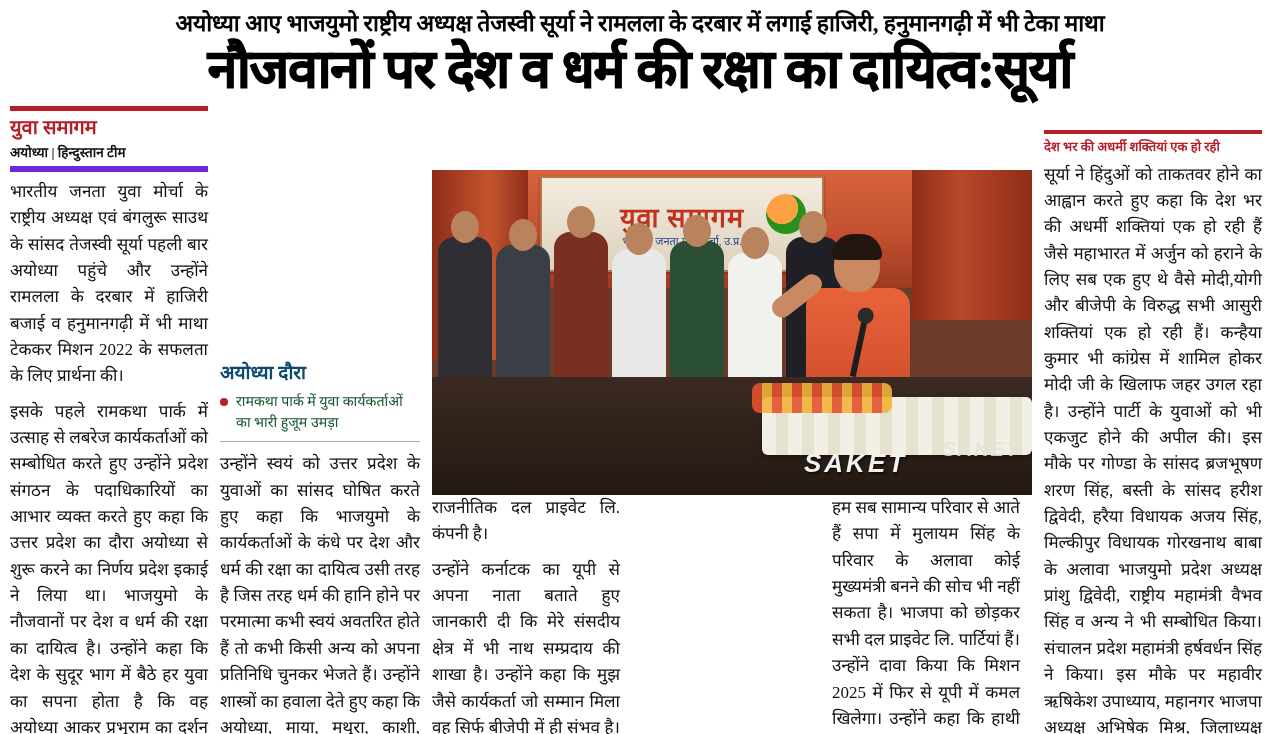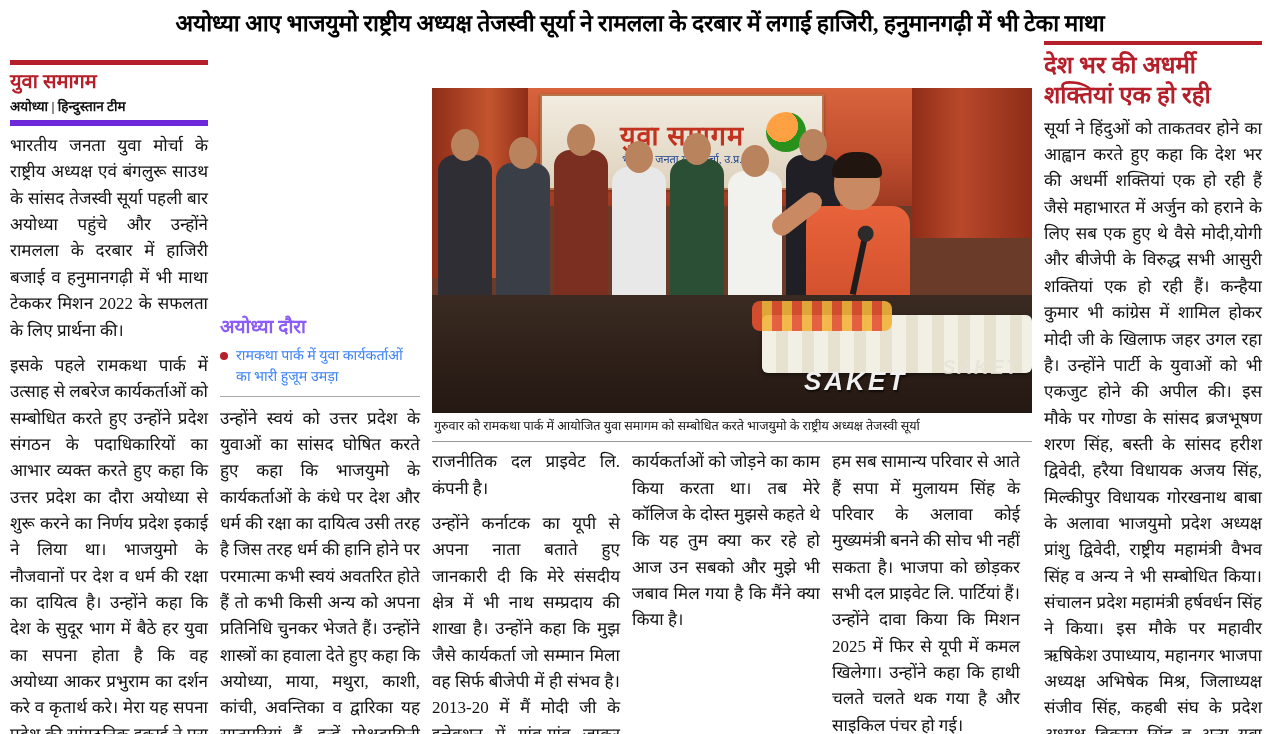--- a/index.html
+++ b/index.html
@@ -69,31 +69,31 @@
     line-height:1.55;
     text-align:justify;
     color:#111;
     hyphens:none;
   }
   .body p{margin:0 0 9px 0;text-indent:0;}
 
   
   .sec-title2{
     font-family:"Liberation Serif", serif;
-    font-weight:700;font-size:19px;color:#8b5cf6;
+    font-weight:700;font-size:19px;color:#0c4a6e;
     line-height:1.2;margin:0 0 6px 0;
   }
   ul.bullets{list-style:none;margin:0 0 8px 0;padding:0;}
   ul.bullets li{
     position:relative;
     padding-left:16px;
     font-family:"Liberation Serif", serif;
     font-size:14.2px;line-height:1.5;
     margin-bottom:7px;
-    color:#3b82f6;
+    color:#14532d;
   }
   ul.bullets li:before{
     content:"";
     position:absolute;left:0;top:7px;
     width:8px;height:8px;border-radius:50%;
     background:#b51f2a;
   }
   .sep{height:1px;background:#aaa;margin:8px 0 9px 0;}
 
   
@@ -112,21 +112,21 @@
     border-bottom:1px solid #999;
     margin-bottom:7px;
   }
   .mid-cols{display:flex;gap:12px;}
   .mid-col{width:188px;}
 
   
   .rightbar{height:4px;background:#b51f2a;width:100%;margin-bottom:5px;}
   .sec-title3{
     font-family:"Liberation Serif", serif;
-    font-weight:700;font-size:24px;color:#b51f2a;
+    font-weight:700;font-size:13px;color:#b51f2a;
     line-height:1.25;margin:0 0 6px 0;
   }
 
   
   .bg-banner{
     position:absolute;left:0;top:0;width:100%;height:118px;
     background:linear-gradient(180deg,#d7643c 0%, #c24f2f 55%, #9e3a22 100%);
   }
   .banner-panel{
     position:absolute;left:108px;top:6px;width:280px;height:92px;
@@ -188,20 +188,21 @@
   .phead{position:absolute;width:28px;height:32px;border-radius:50%;background:#b9835e;left:13px;top:-26px;}
   .mic{position:absolute;right:170px;bottom:118px;width:6px;height:60px;background:#1d1d1d;transform:rotate(12deg);}
   .mic:before{content:"";position:absolute;top:-10px;left:-5px;width:16px;height:16px;border-radius:50%;background:#2b2b2b;}
 </style>
 </head>
 <body>
 
 <div class="page">
 
   <div class="kicker">अयोध्या आए भाजयुमो राष्ट्रीय अध्यक्ष तेजस्वी सूर्या ने रामलला के दरबार में लगाई हाजिरी, हनुमानगढ़ी में भी टेका माथा</div>
+  <div class="headline">नौजवानों पर देश व धर्म की रक्षा का दायित्व:सूर्या</div>
 
   <div class="cols">
 
     <div class="col col1">
       <div class="redbar"></div>
       <div class="sec-title">युवा समागम</div>
       <div class="byline">अयोध्या | हिन्दुस्तान टीम</div>
       <div class="body">
         <p>भारतीय जनता युवा मोर्चा के राष्ट्रीय अध्यक्ष एवं बंगलुरू साउथ के सांसद तेजस्वी सूर्या पहली बार अयोध्या पहुंचे और उन्होंने रामलला के दरबार में हाजिरी बजाई व हनुमानगढ़ी में भी माथा टेककर मिशन 2022 के सफलता के लिए प्रार्थना की।</p>
         <p>इसके पहले रामकथा पार्क में उत्साह से लबरेज कार्यकर्ताओं को सम्बोधित करते हुए उन्होंने प्रदेश संगठन के पदाधिकारियों का आभार व्यक्त करते हुए कहा कि उत्तर प्रदेश का दौरा अयोध्या से शुरू करने का निर्णय प्रदेश इकाई ने लिया था। भाजयुमो के नौजवानों पर देश व धर्म की रक्षा का दायित्व है। उन्होंने कहा कि देश के सुदूर भाग में बैठे हर युवा का सपना होता है कि वह अयोध्या आकर प्रभुराम का दर्शन करे व कृतार्थ करे। मेरा यह सपना प्रदेश की सांगठनिक इकाई ने पूरा कर दिया। बंगलुरू साथ्य के भाजपा सांसद सूर्या ने अयोध्या व</p>
@@ -262,30 +263,28 @@
             <div class="sp-head"></div>
             <div class="sp-hair"></div>
           </div>
 
           <div class="stage"></div>
           <div class="mic"></div>
           <div class="flowers"></div>
           <div class="saket">SAKET</div>
           <div class="saket2">SAKET</div>
         </div>
-        <div class="caption">गुरुवार को रामकथा पार्क में आयोजित युवा समागम को सम्बोधित करते भाजयुमो के राष्ट्रीय अध्यक्ष तेजस्वी सूर्या</div>
       </div>
 
       <div class="mid-cols">
         <div class="mid-col body">
           <p>राजनीतिक दल प्राइवेट लि. कंपनी है।</p>
           <p>उन्होंने कर्नाटक का यूपी से अपना नाता बताते हुए जानकारी दी कि मेरे संसदीय क्षेत्र में भी नाथ सम्प्रदाय की शाखा है। उन्होंने कहा कि मुझ जैसे कार्यकर्ता जो सम्मान मिला वह सिर्फ बीजेपी में ही संभव है। 2013-20 में मैं मोदी जी के इलेक्शन में गांव-गांव जाकर पोस्टर वॉल पेंटिंग और भाजपा को छोड़कर बाकी</p>
         </div>
         <div class="mid-col body">
-          <p>कार्यकर्ताओं को जोड़ने का काम किया करता था। तब मेरे कॉलिज के दोस्त मुझसे कहते थे कि यह तुम क्या कर रहे हो आज उन सबको और मुझे भी जबाव मिल गया है कि मैंने क्या किया है।</p>
         </div>
         <div class="mid-col body">
           <p>हम सब सामान्य परिवार से आते हैं सपा में मुलायम सिंह के परिवार के अलावा कोई मुख्यमंत्री बनने की सोच भी नहीं सकता है। भाजपा को छोड़कर सभी दल प्राइवेट लि. पार्टियां हैं। उन्होंने दावा किया कि मिशन 2025 में फिर से यूपी में कमल खिलेगा। उन्होंने कहा कि हाथी चलते चलते थक गया है और साइकिल पंचर हो गई।</p>
         </div>
       </div>
     </div>
 
     <div class="col col4">
       <div class="rightbar"></div>
       <div class="sec-title3">देश भर की अधर्मी शक्तियां एक हो रही</div>

